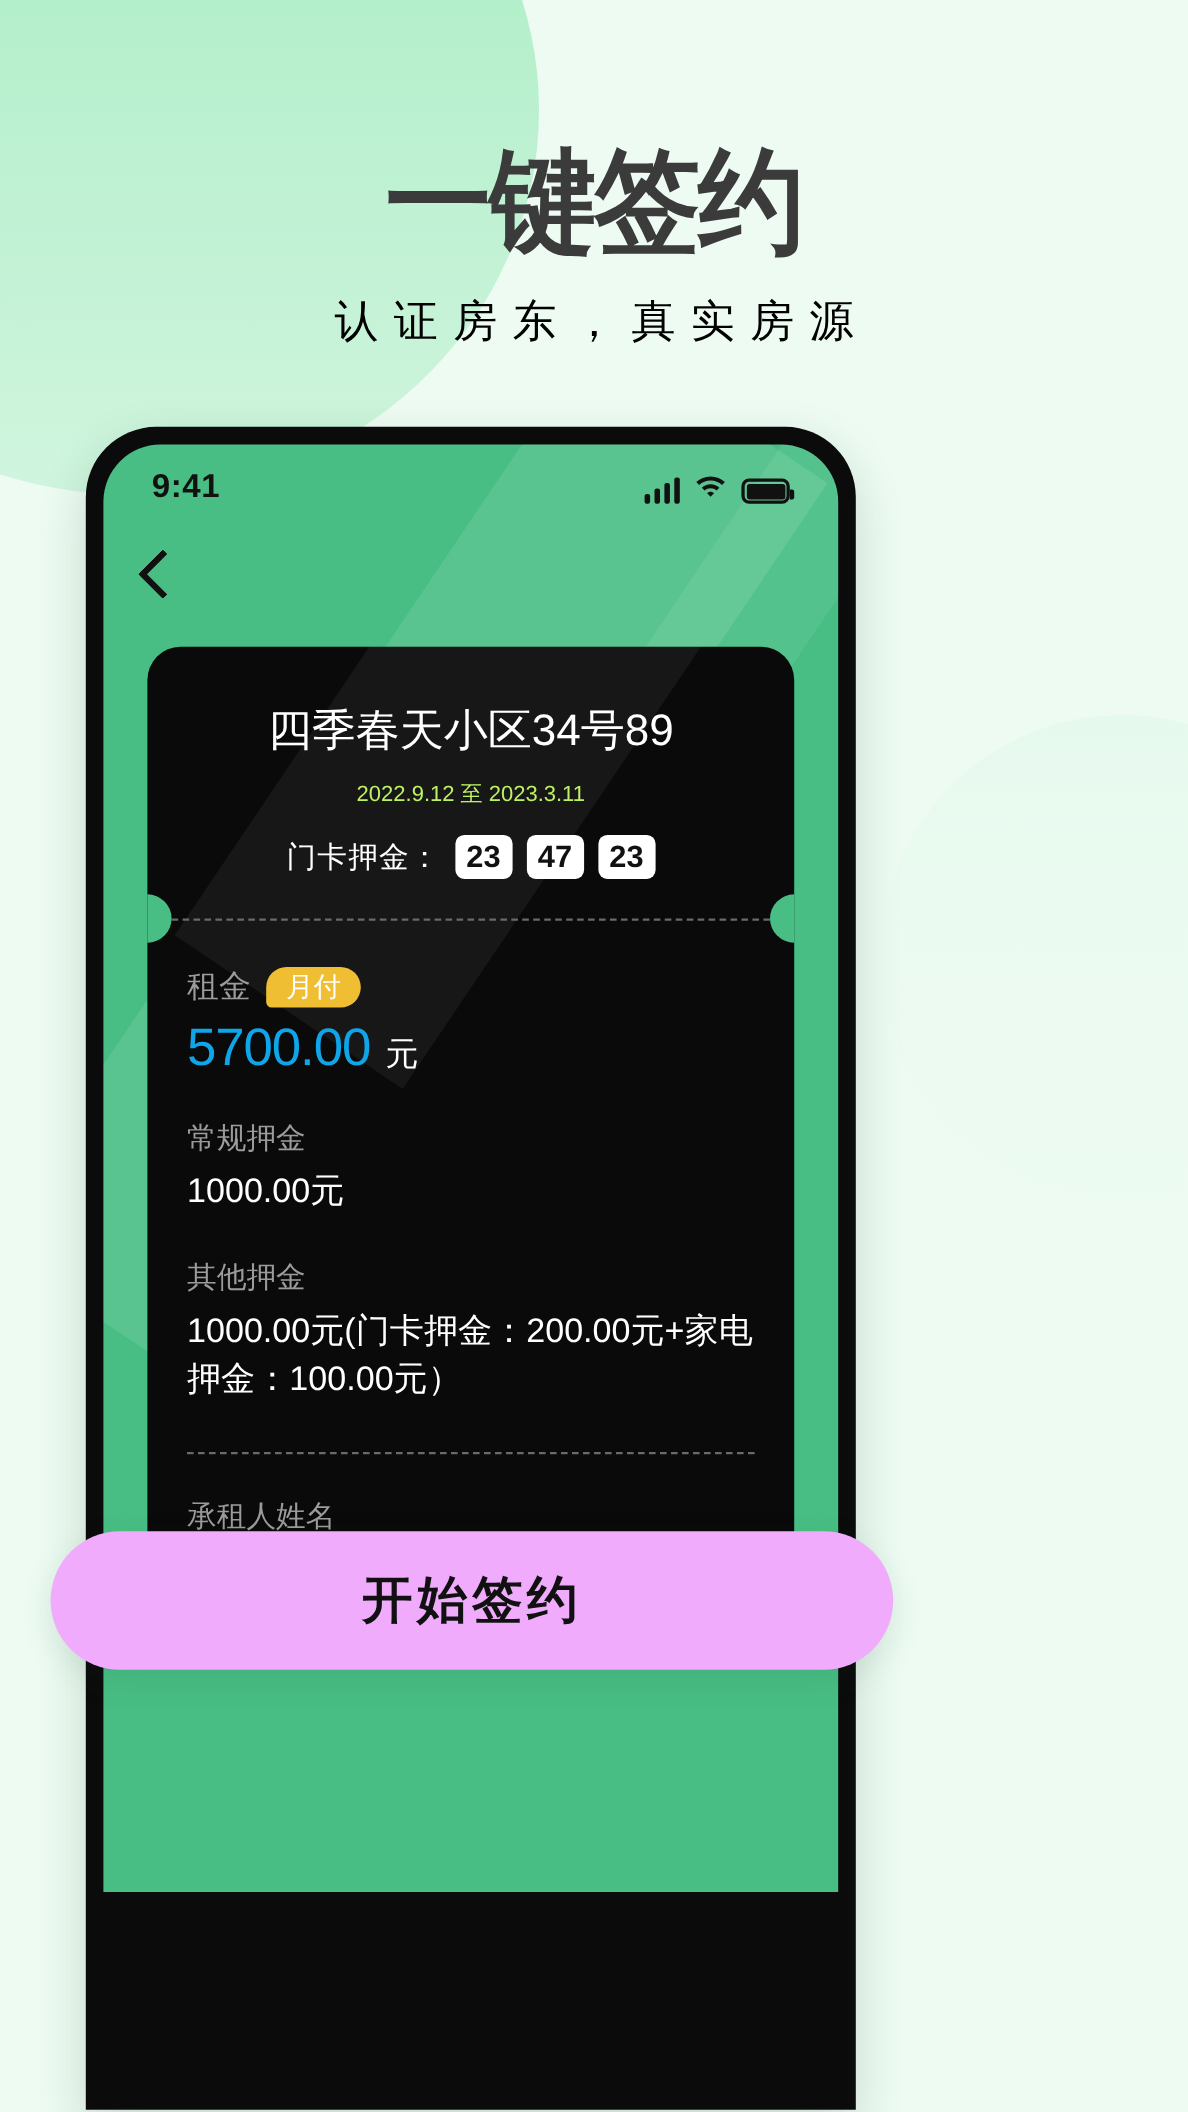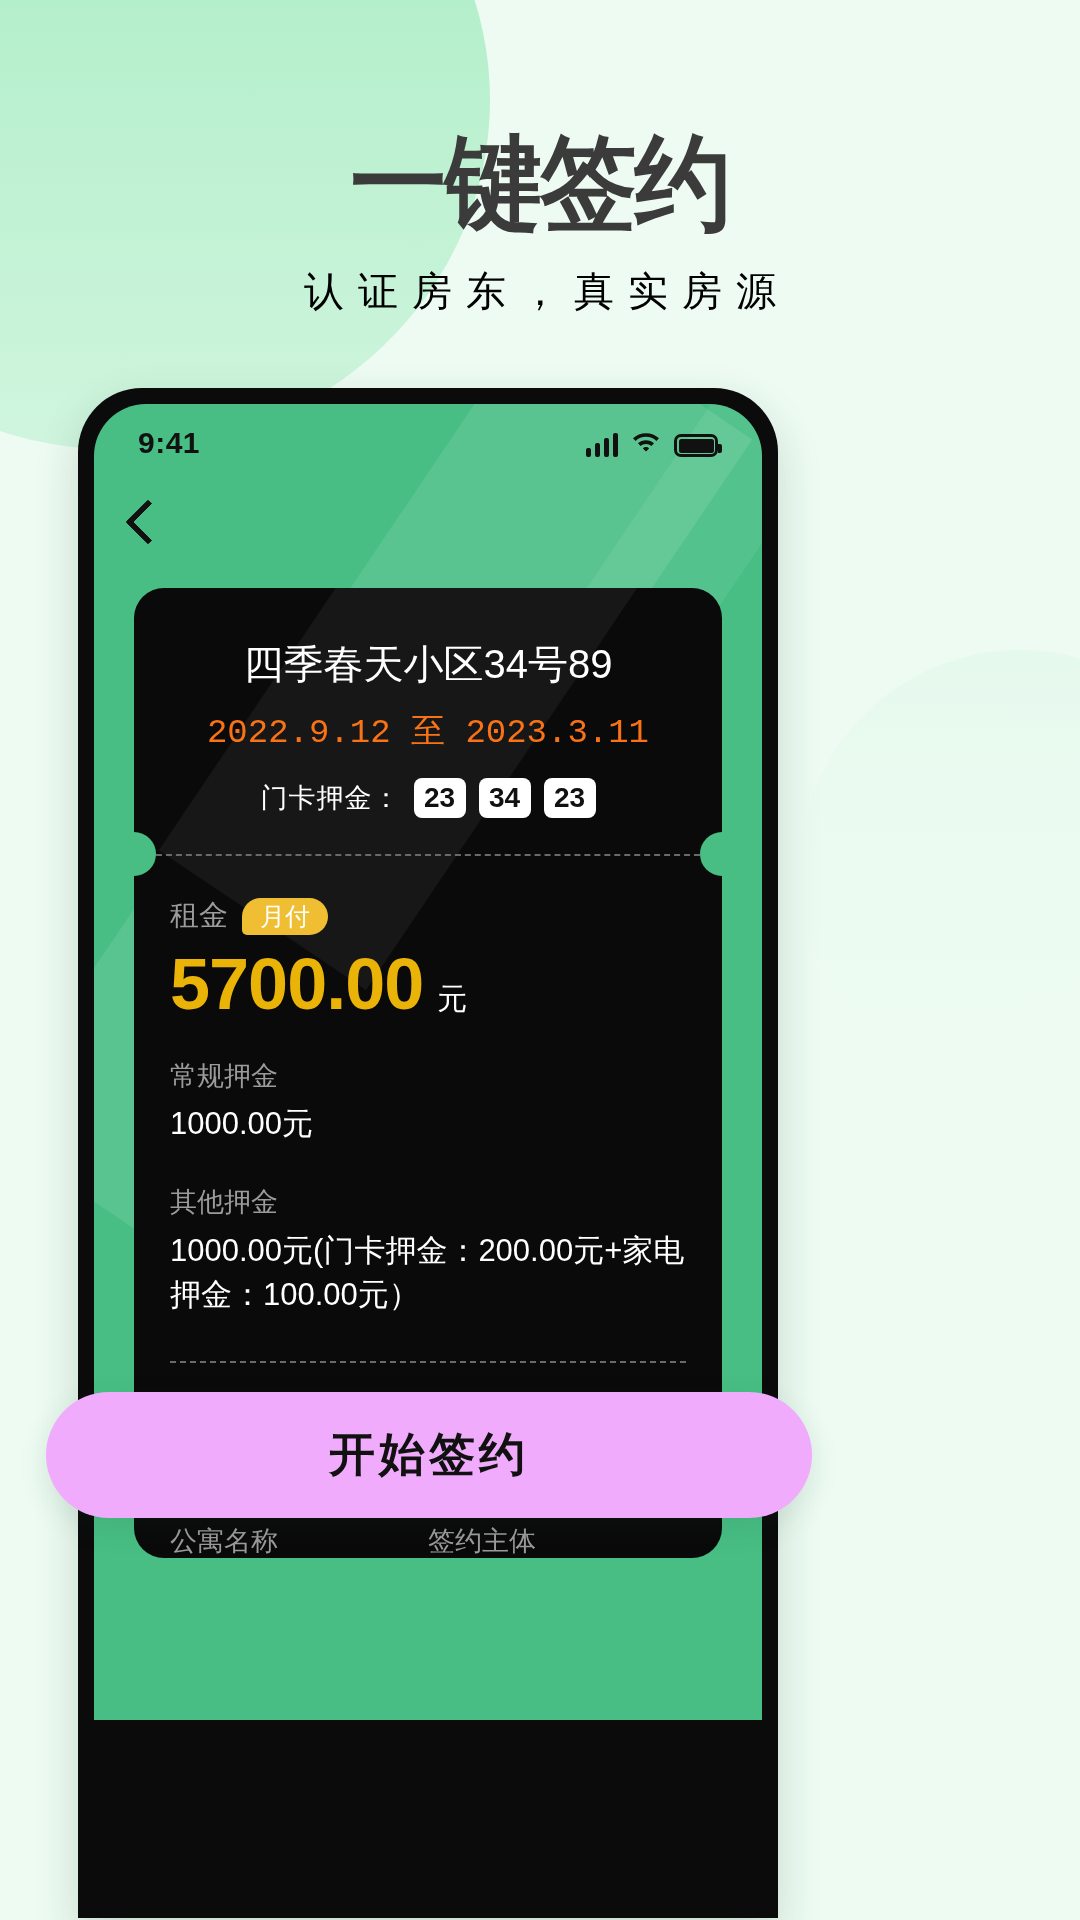--- a/index.html
+++ b/index.html
@@ -96,21 +96,21 @@
     background:#0A0A0A;border-radius:30px;overflow:hidden;
     color:#fff;
   }
   .ticket-sheen{
     position:absolute;left:160px;top:-180px;width:250px;height:560px;
     background:rgba(255,255,255,.055);transform:rotate(34deg);
     pointer-events:none;
   }
   .ticket-head{position:relative;padding:52px 30px 36px;text-align:center;}
   .t-title{font-size:40px;font-weight:400;line-height:1.2;margin:0;color:#fff;}
-  .t-range{font-size:34px;color:#f97316;margin:20px 0 0 0;font-weight:400;font-family:Liberation Mono, monospace;}
+  .t-range{font-size:20px;color:#bef264;margin:20px 0 0 0;font-weight:400;}
   .t-count{
     display:flex;align-items:center;justify-content:center;gap:13px;
     margin-top:24px;font-size:27px;color:#fff;
   }
   .t-count .lbl{letter-spacing:1px;}
   .cnt-box{
     background:#fff;color:#111;border-radius:8px;
     min-width:52px;padding:4px 8px;box-sizing:border-box;
     font-size:28px;font-weight:600;text-align:center;
   }
@@ -128,21 +128,21 @@
   .notch.r{right:-22px;}
   
   .ticket-body{position:relative;padding:40px 36px 0;}
   .rent-row{display:flex;align-items:center;gap:14px;text-align:center;}
   .rent-label{font-size:29px;color:#9B9B9B;}
   .badge{
     background:#F0BE32;color:#fff;font-size:25px;font-weight:500;
     border-radius:22px 22px 22px 6px;padding:6px 18px;line-height:1;
   }
   .rent-amount{margin-top:12px;display:flex;align-items:baseline;gap:14px;}
-  .rent-num{font-size:72px;font-weight:700;color:#eab308;letter-spacing:-1px;line-height:1;}
+  .rent-num{font-size:48px;font-weight:400;color:#0ea5e9;letter-spacing:-1px;line-height:1;}
   .rent-unit{font-size:30px;color:#fff;}
   .field{margin-top:40px;}
   .f-label{font-size:27px;color:#9B9B9B;line-height:1.2;}
   .f-value{font-size:31px;color:#fff;margin-top:10px;line-height:1.42;}
   .divider{
     margin:44px 0 0 0;height:0;border-top:2px dashed #6a6a6a;
   }
   .two-col{display:flex;margin-top:36px;}
   .two-col .col{flex:1;}
   
@@ -199,21 +199,21 @@
 
     <div class="ticket">
       <div class="ticket-sheen"></div>
 
       <div class="ticket-head">
         <h2 class="t-title">四季春天小区34号89</h2>
         <p class="t-range">2022.9.12 至 2023.3.11</p>
         <div class="t-count">
           <span class="lbl">门卡押金：</span>
           <span class="cnt-box">23</span>
-          <span class="cnt-box">34</span>
+          <span class="cnt-box">47</span>
           <span class="cnt-box">23</span>
         </div>
       </div>
 
       <div class="perf">
         <span class="line"></span>
         <span class="notch l"></span>
         <span class="notch r"></span>
       </div>
 

